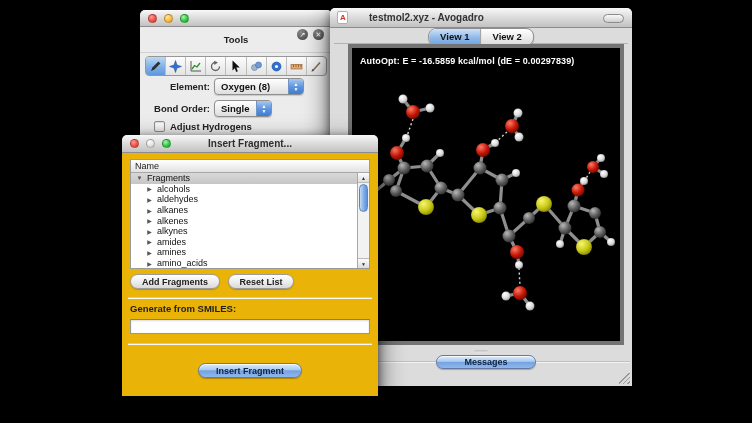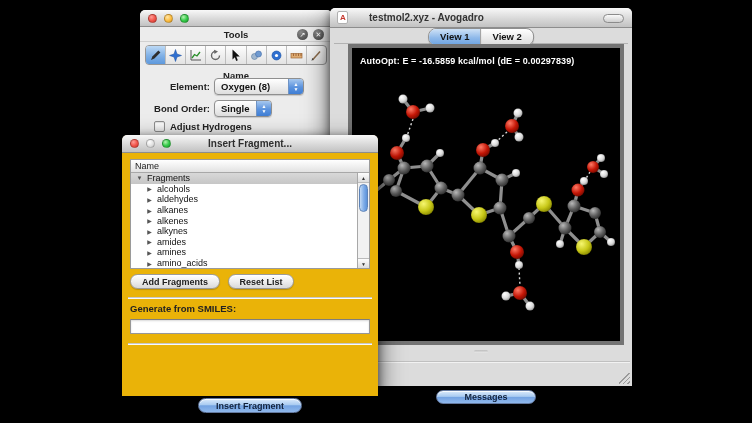--- a/index.html
+++ b/index.html
@@ -17,21 +17,21 @@
                   border:1px solid rgba(0,0,0,.25); }
   .tl.red    { background:radial-gradient(circle at 35% 30%, #ff9d96, #f1544a 55%, #c93a30); margin-left:8px;}
   .tl.yellow { background:radial-gradient(circle at 35% 30%, #ffe6a8, #fdbd41 55%, #d9971d); }
   .tl.green  { background:radial-gradient(circle at 35% 30%, #b4f2b0, #32c946 55%, #1f9e32); }
   .tl.gray   { background:radial-gradient(circle at 35% 30%, #ffffff, #e2e2e2 55%, #bfbfbf); }
   .titletext { position:absolute; left:0; right:0; text-align:center;
                font-size:10px; font-weight:700; color:#2e2e2e; }
 
   
   #tools-win { left:140px; top:10px; width:192px; height:172px; background:#ececec; }
-  .dockhead { position:relative; height:15px; display:flex; align-items:center; justify-content:center;
+  .dockhead { position:relative; height:26px; display:flex; align-items:center; justify-content:center;
               border-bottom:1px solid #d0d0d0; }
   .dockhead .dh-title { font-size:9.5px; font-weight:700; color:#222; }
   .dockbtn { position:absolute; top:2px; width:11px; height:11px; border-radius:50%;
              background:radial-gradient(circle at 35% 30%, #8a8a8a, #3d3d3d);
              color:#fff; font-size:7px; line-height:11px; text-align:center; }
   .dockbtn.float { right:24px; }
   .dockbtn.close { right:8px; }
   .toolbar { display:flex; margin:3px 5px 0 5px; height:20px; border:1px solid #979797;
              border-radius:4px; background:linear-gradient(#fdfdfd,#e3e3e3); overflow:hidden; }
   .toolcell { flex:1; display:flex; align-items:center; justify-content:center;
@@ -76,21 +76,21 @@
   .gl-overlay { position:absolute; left:8px; top:8px; font-size:9px; font-weight:700; color:#fff;
                 letter-spacing:.1px; white-space:nowrap; }
   .glview svg { position:absolute; left:0; top:0; }
   .statusgroove { position:absolute; left:2px; right:2px; top:353px; height:2px;
                   border-top:1px solid #c0c0c0; border-bottom:1px solid #f2f2f2; }
   .splitter-dot { position:absolute; left:50%; top:342px; width:14px; height:3px; border-radius:2px;
                   background:linear-gradient(#bdbdbd,#e9e9e9); transform:translateX(-50%); }
   .aquabtn { border:1px solid #64799f; border-radius:8px; font-size:9px; font-weight:700; color:#10213c;
              background:linear-gradient(180deg,#dcebfb 0%,#a9cbf1 45%,#74a3e2 52%,#8fb8ec 100%);
              box-shadow:inset 0 1px 0 rgba(255,255,255,.8), 0 1px 1px rgba(0,0,0,.25);
-             display:flex; align-items:center; justify-content:center;margin-top:35px; }
+             display:flex; align-items:center; justify-content:center; }
   #messages-btn { position:absolute; left:106px; top:347px; width:100px; height:14px; }
   .resize-grip { position:absolute; right:2px; bottom:2px; width:11px; height:11px;
                  background:
                    linear-gradient(135deg, transparent 45%, #9a9a9a 45%, #9a9a9a 52%, transparent 52%) 0 0/11px 11px,
                    linear-gradient(135deg, transparent 65%, #9a9a9a 65%, #9a9a9a 72%, transparent 72%) 0 0/11px 11px,
                    linear-gradient(135deg, transparent 85%, #9a9a9a 85%, #9a9a9a 92%, transparent 92%) 0 0/11px 11px; }
 
   
   #frag-win { left:122px; top:135px; width:256px; height:261px; background:#eab308; z-index:5; }
   #frag-win .titlebar { height:18px; }

